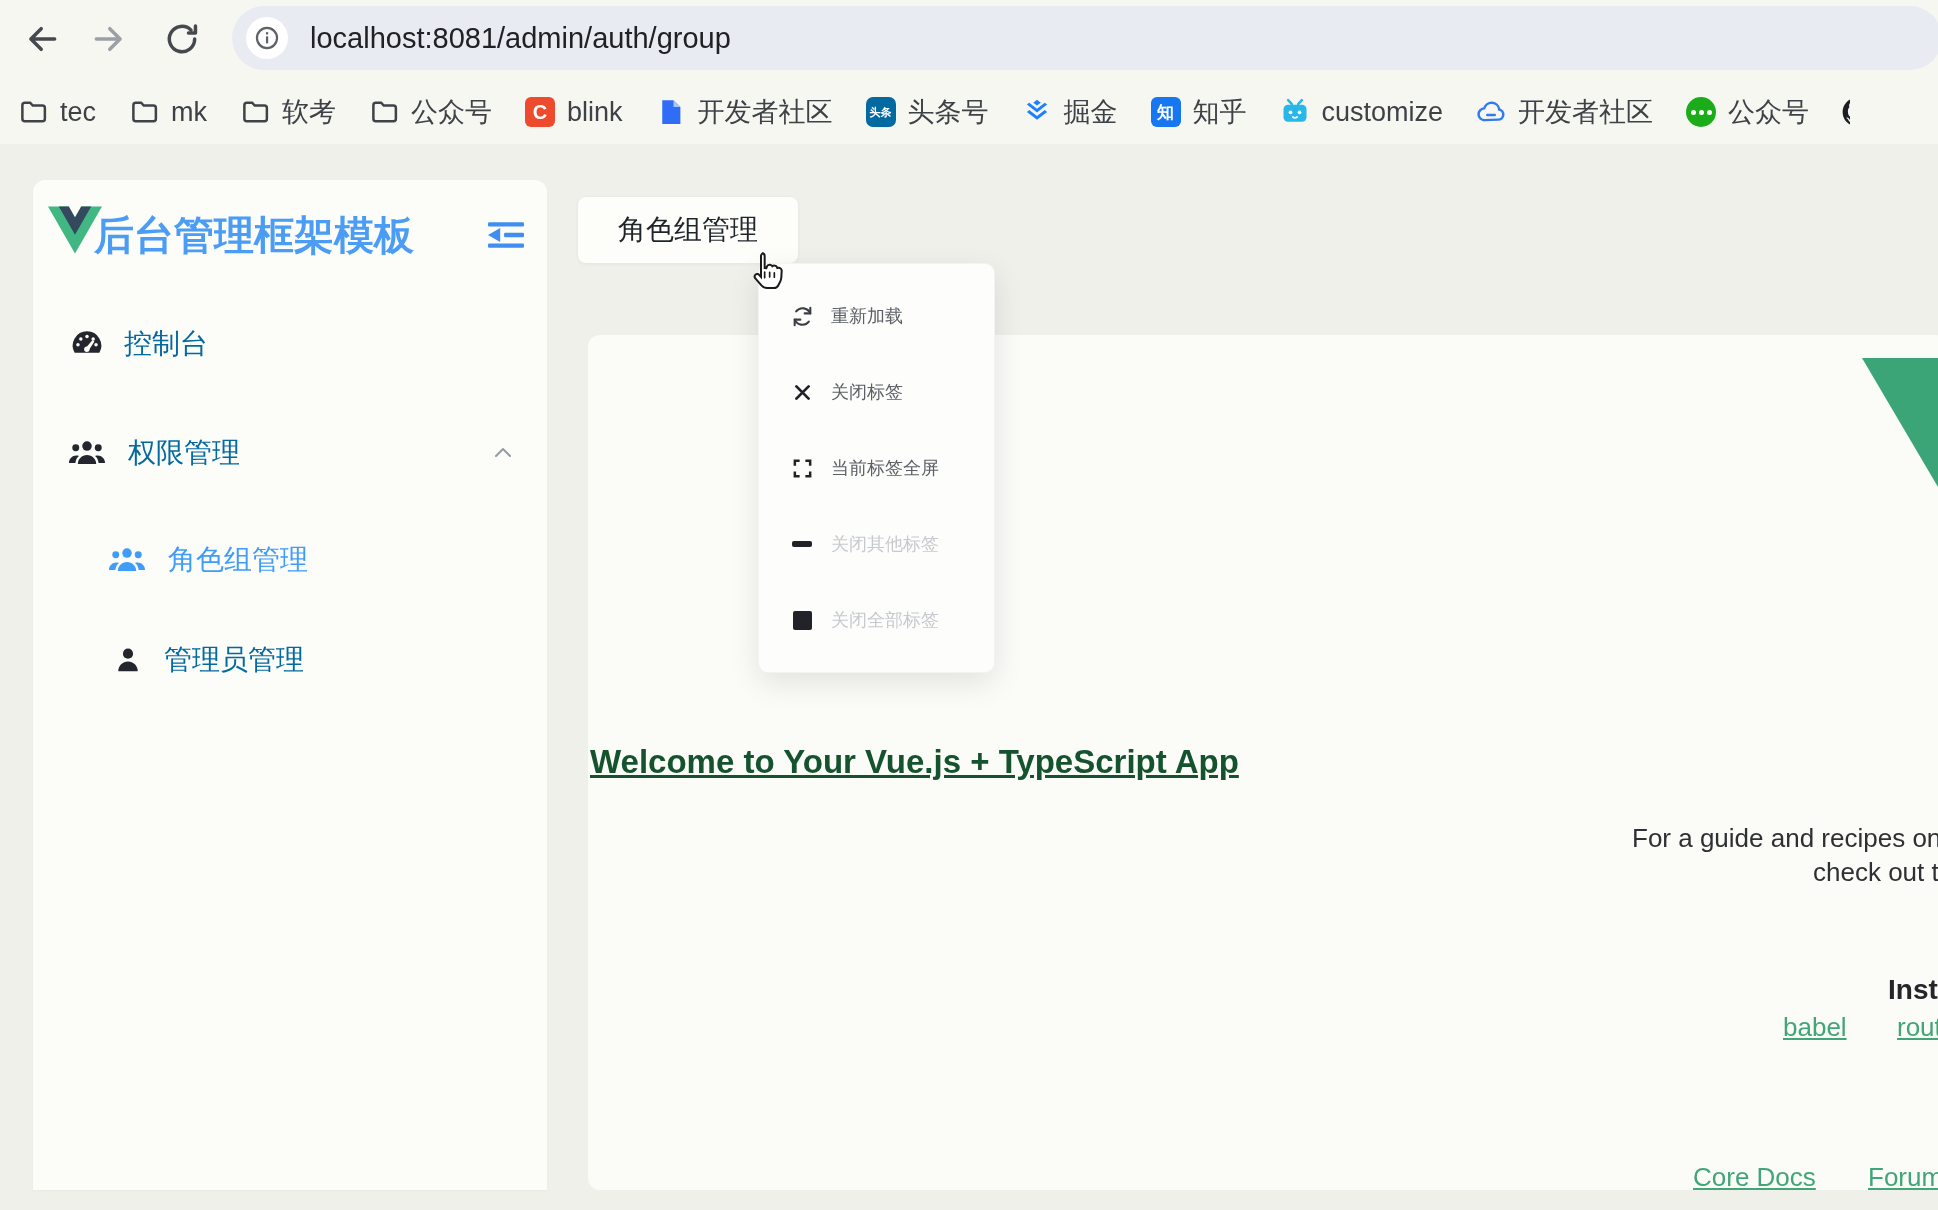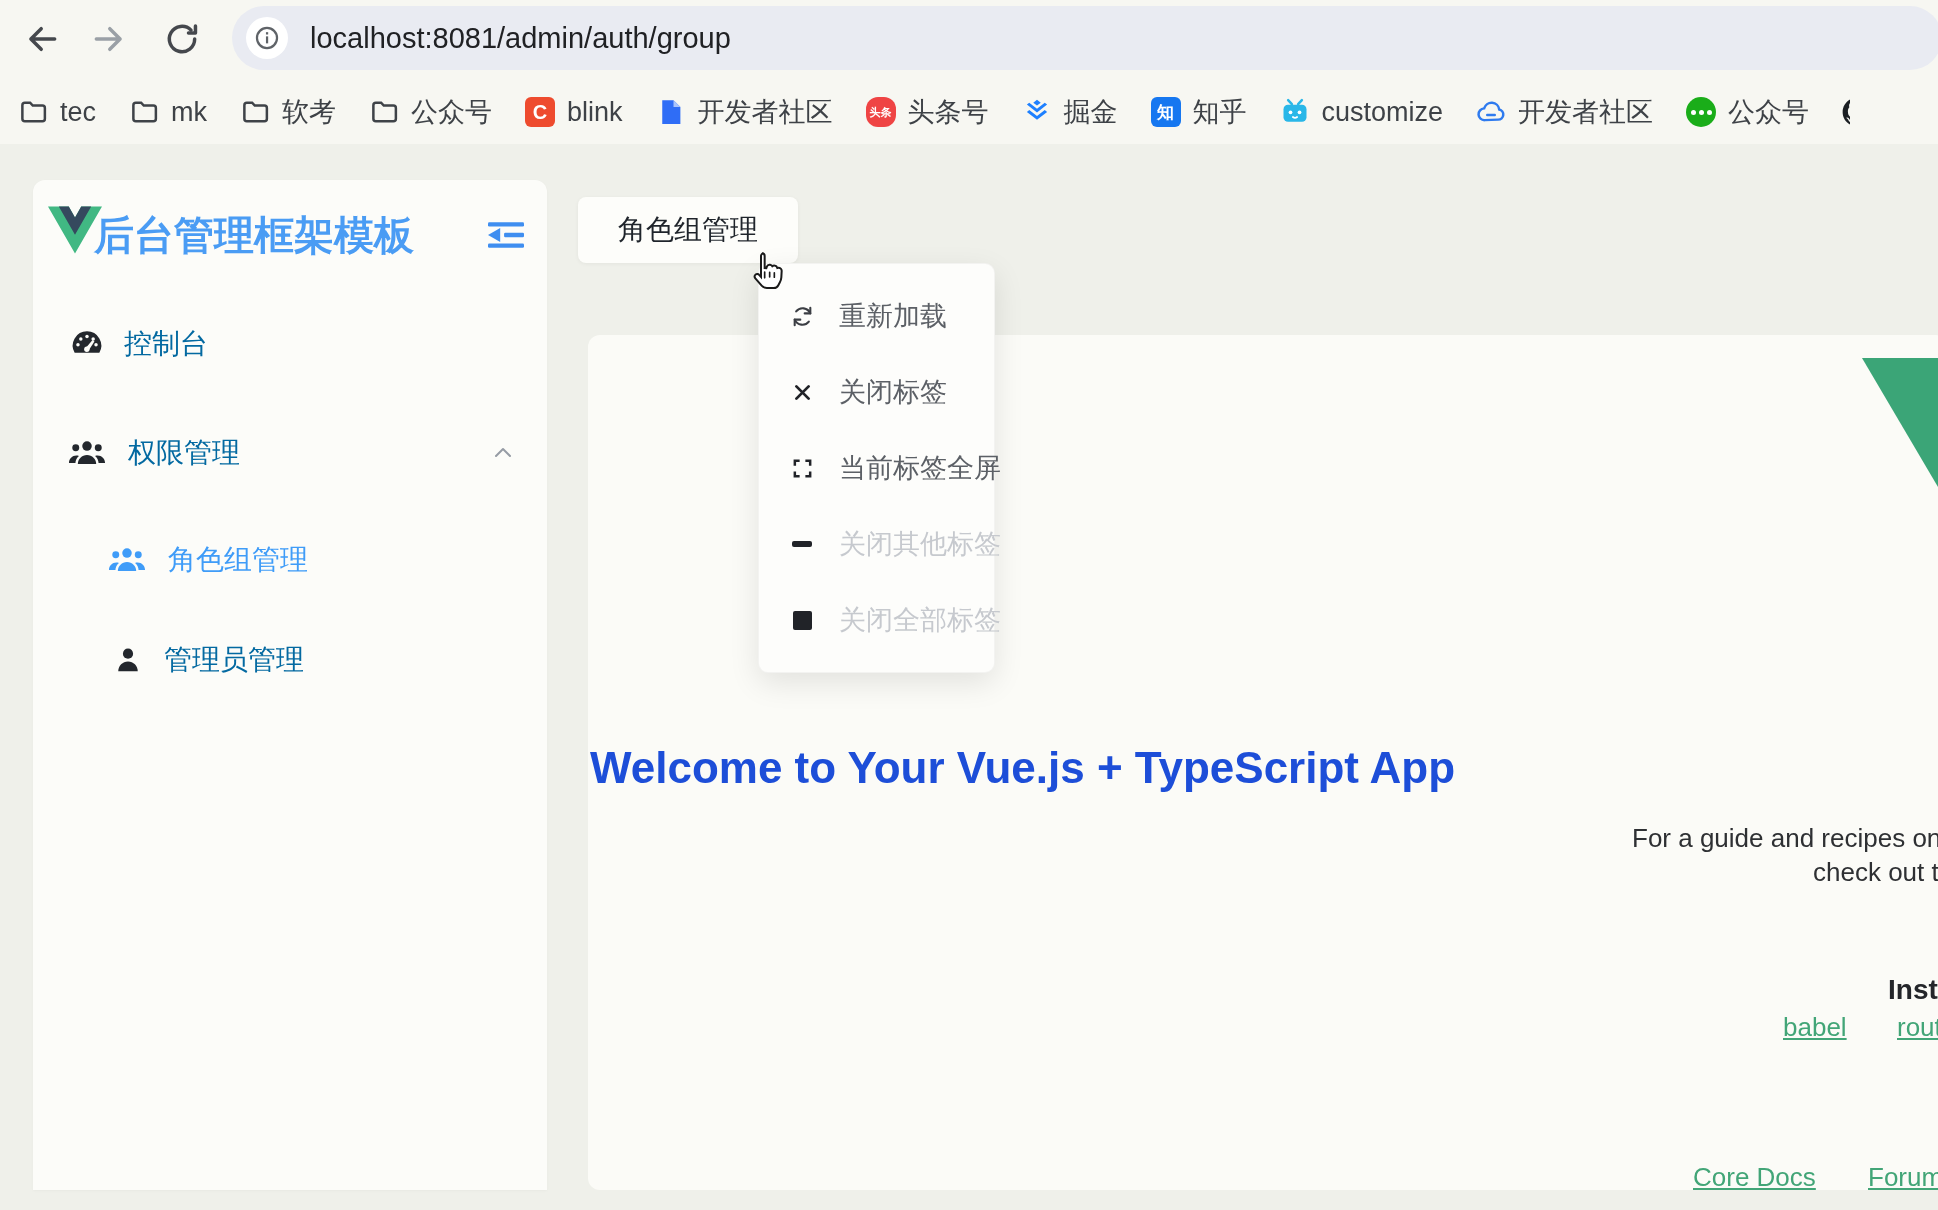--- a/index.html
+++ b/index.html
@@ -30,21 +30,21 @@
   
   .bookmarks {
     position:absolute; left:0; top:80px; width:1850px; height:64px; background:#f7f7f2;
     display:flex; align-items:center; padding-left:18px; gap:33px; overflow:hidden;
   }
   .bm { display:flex; align-items:center; gap:12px; flex:none; cursor:pointer; }
   .bm-label { font-size:27px; color:#3e4247; white-space:nowrap; }
   .sq-ic { width:30px; height:30px; border-radius:6px; display:flex; align-items:center; justify-content:center;
            color:#fff; font-weight:bold; flex:none; }
   .ic-blink   { background:#ee4b2e; font-size:20px; }
-  .ic-toutiao { background:#ef4444; font-size:11px; font-weight:bold; letter-spacing:0; border-radius:12px;text-align:center; }
+  .ic-toutiao { background:#0369a1; font-size:11px; font-weight:bold; letter-spacing:0; border-radius:7px;text-align:center; }
   .ic-zhihu   { background:#1677f0; font-size:17px; }
   .ic-wechat  { background:#1aad19; border-radius:50%; }
   .dot3 { display:flex; gap:3px; }
   .dot3 i { width:5px; height:5px; background:#fff; border-radius:50%; }
 
   
   .page { position:absolute; left:0; top:144px; width:1938px; height:1066px; background:#eff0ea; }
 
   
   .sidebar {
@@ -73,39 +73,39 @@
 
   
   .content-card {
     position:absolute; left:588px; top:335px; width:1360px; height:855px;
     background:#fbfbf7; border-radius:12px;
   }
   .green-tri {
     position:absolute; left:1862px; top:358px; width:76px; height:129px;
     background:#3ba577; clip-path:polygon(0 0, 100% 0, 100% 100%);
   }
-  .welcome-h1 { position:absolute; left:590px; top:743px; font-size:44px; font-weight:bold; color:#1d4ed8; white-space:nowrap; }
+  .welcome-h1 { position:absolute; left:590px; top:743px; font-size:33px; font-weight:bold; color:#14532d; white-space:nowrap;text-decoration:underline; }
   .intro-1 { position:absolute; left:1632px; top:823px; font-size:26px; color:#2e3033; white-space:nowrap; }
   .intro-2 { position:absolute; left:1813px; top:857px; font-size:26px; color:#2e3033; white-space:nowrap; }
   .plugins-h { position:absolute; left:1888px; top:974px; font-size:28px; font-weight:bold; color:#24262a; white-space:nowrap; }
   .green-link { position:absolute; font-size:26px; color:#42a577; text-decoration:underline; white-space:nowrap; cursor:pointer; }
   .lnk-babel  { left:1783px; top:1012px; }
   .lnk-router { left:1897px; top:1012px; }
   .lnk-core   { left:1693px; top:1162px; }
   .lnk-forum  { left:1868px; top:1162px; }
 
   
   .ctx-menu {
     position:absolute; left:758px; top:263px; width:237px; height:410px;
     background:#fdfdfb; border-radius:10px; border:1px solid rgba(0,0,0,0.04);
     box-shadow:0 10px 30px rgba(0,0,0,0.10); padding-top:14px; z-index:5;
   }
   .cm-item { height:76px; display:flex; align-items:center; padding-left:30px; gap:16px; cursor:pointer; }
   .cm-ic { width:26px; height:26px; display:flex; align-items:center; justify-content:center; flex:none; }
-  .cm-lbl { font-size:27px; color:#5c6066; white-space:nowrap;margin-left:8px; }
+  .cm-lbl { font-size:18px; color:#5c6066; white-space:nowrap; }
   .cm-item.dis .cm-lbl { color:#c6c9ce; }
   .bar-ic { width:20px; height:6px; background:#212328; border-radius:2px; }
   .stop-ic { width:19px; height:19px; background:#212328; border-radius:2px; }
 
   .cursor { position:absolute; left:745px; top:250px; z-index:9; }
 </style>
 </head>
 <body>
 
 <div class="toolbar">

